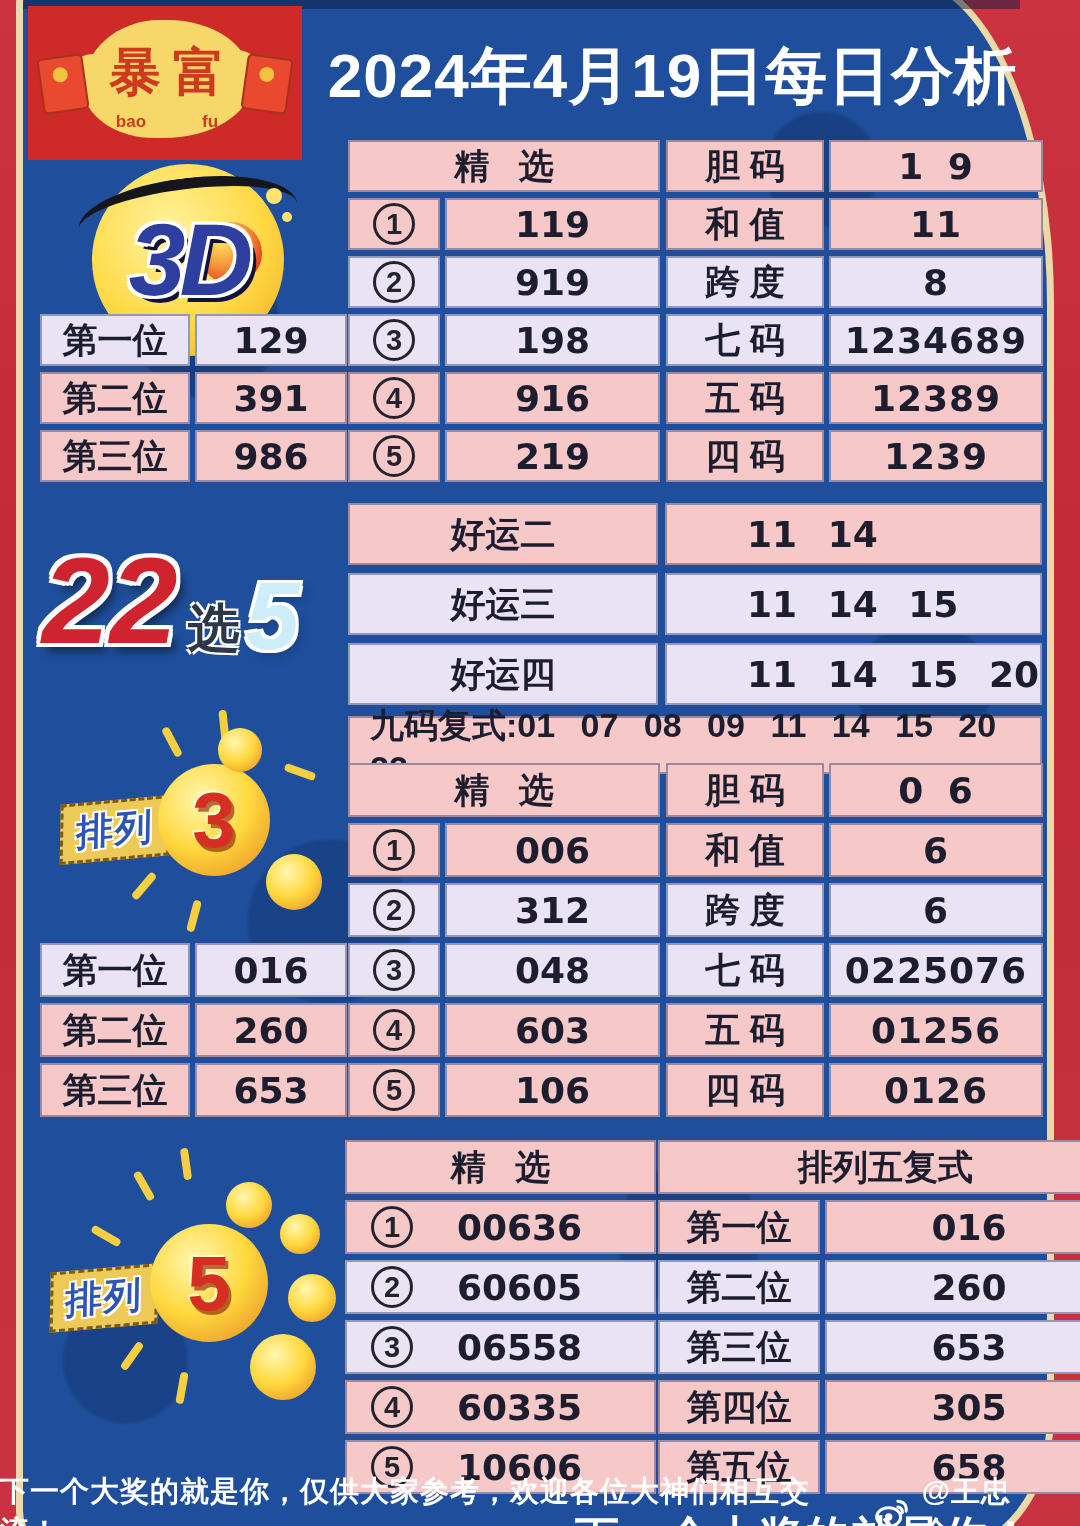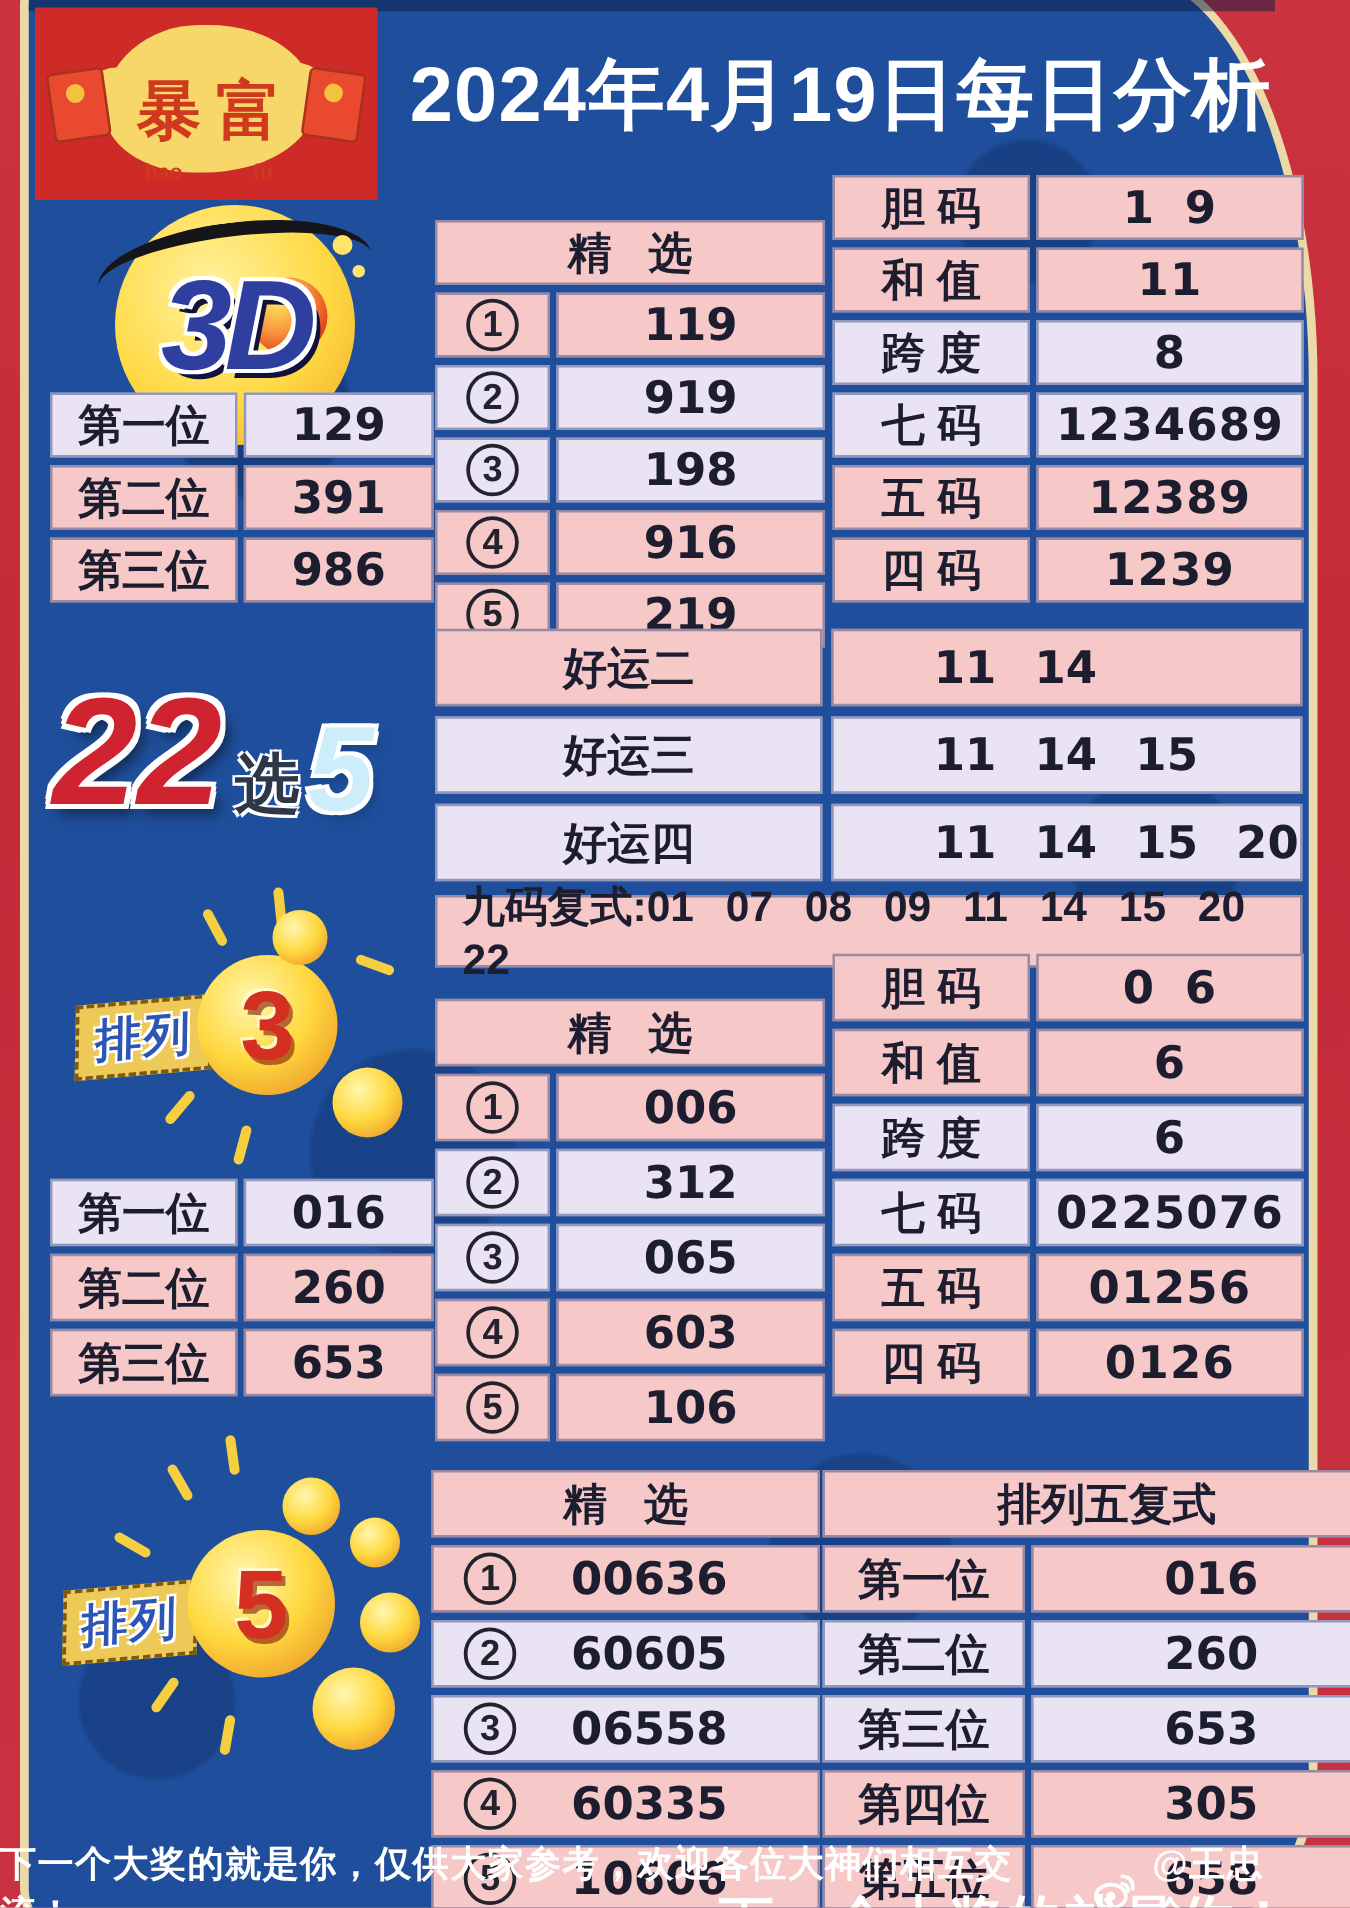--- a/index.html
+++ b/index.html
@@ -18,21 +18,21 @@
       #1f4f9c;
     border:7px solid #ecd9a8;
     border-radius:30px 150px 110px 45px / 30px 330px 140px 45px;}
   .top-strip{position:absolute;left:23px;right:60px;top:0;height:9px;background:rgba(10,28,66,.5);}
   
   .brand-box{position:absolute;left:28px;top:6px;width:274px;height:154px;background:#ce2a28;}
   .cloud{position:absolute;left:55px;top:14px;width:168px;height:118px;background:#f7d76a;
     border-radius:48% 52% 55% 45% / 60% 52% 48% 45%;}
   .cloud::before{content:"";position:absolute;left:-16px;top:34px;width:52px;height:52px;background:#f7d76a;border-radius:50%;}
   .cloud::after{content:"";position:absolute;right:-14px;top:30px;width:58px;height:58px;background:#f7d76a;border-radius:50%;}
-  .brand-text{position:relative;z-index:2;text-align:center;margin-top:34px;
+  .brand-text{position:relative;z-index:2;text-align:center;margin-top:18px;
     font-size:52px;font-weight:800;color:#cf3a1f;letter-spacing:12px;padding-left:12px;}
   .brand-pinyin{position:relative;z-index:2;display:flex;justify-content:center;gap:56px;
     font-size:17px;font-weight:700;color:#cf3a1f;margin-top:4px;}
   .env{position:absolute;top:50px;width:42px;height:52px;background:#e8492f;
     border:2px solid #a8331a;border-radius:5px;z-index:3;}
   .env::after{content:"";position:absolute;left:12px;top:9px;width:15px;height:15px;
     border-radius:50%;background:#f3c23e;}
   .env-left{left:12px;transform:rotate(-8deg);}
   .env-right{right:12px;transform:rotate(8deg);}
   
@@ -49,21 +49,21 @@
   .hdr{letter-spacing:10px;padding-left:10px;}
   .val{font-family:"DejaVu Sans",sans-serif;font-weight:600;font-size:36px;}
   .circ{width:42px;height:42px;border:3px solid #23232e;border-radius:50%;
     display:flex;align-items:center;justify-content:center;
     font-size:29px;font-weight:700;color:#23232e;box-sizing:border-box;}
   
   .s3d .row,.s3d .hrow{height:52px;margin-bottom:6px;}
   .sp .row,.sp .hrow{height:54px;margin-bottom:6px;}
   .s22 .row{height:62px;margin-bottom:8px;grid-template-columns:310px 1fr;gap:7px;}
   .hrow{display:block;}
-  .hrow .cell{height:100%;margin-top:36px;}
+  .hrow .cell{height:100%;}
   .g-num{grid-template-columns:92px 1fr;}
   .g-pos{grid-template-columns:150px 1fr;}
   .g-stat{grid-template-columns:158px 1fr;}
   .g-fushi{grid-template-columns:162px 1fr;}
   #t3d-sel{left:348px;top:140px;width:312px;}
   #t3d-stat{left:666px;top:140px;width:377px;}
   #t3d-pos{left:40px;top:314px;width:307px;}
   #t22{left:348px;top:503px;width:694px;}
   #t22-nine{left:348px;top:716px;width:694px;height:58px;}
   #t22-nine .cell{height:100%;justify-content:flex-start;padding-left:20px;
@@ -320,21 +320,21 @@
           <div class="cell">
             <span class="circ">2</span>
           </div>
           <div class="cell val">312</div>
         </div>
 
         <div class="row g-num r-lav">
           <div class="cell">
             <span class="circ">3</span>
           </div>
-          <div class="cell val">065</div>
+          <div class="cell val">048</div>
         </div>
 
         <div class="row g-num r-pink">
           <div class="cell">
             <span class="circ">4</span>
           </div>
           <div class="cell val">603</div>
         </div>
 
         <div class="row g-num r-pink">

